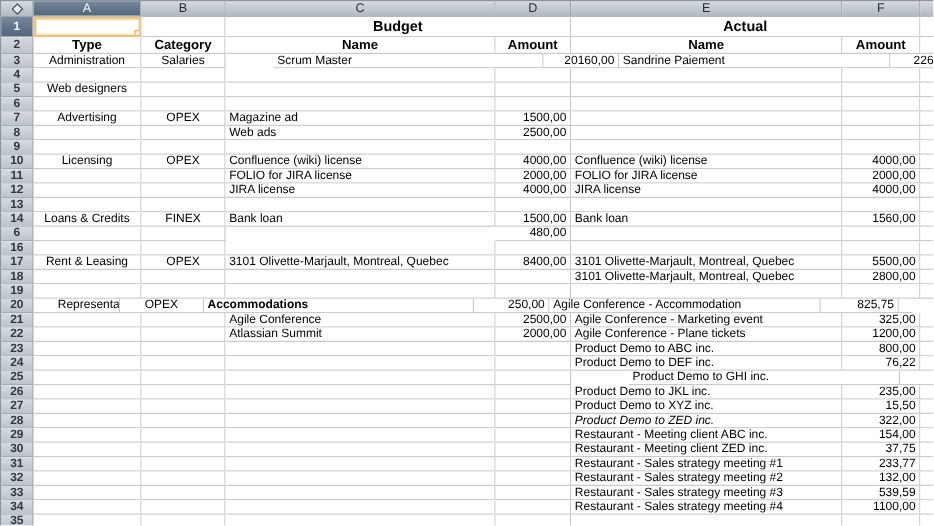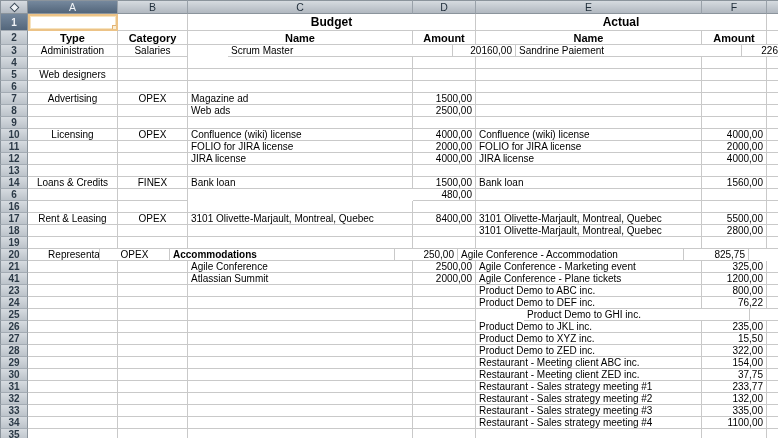--- a/index.html
+++ b/index.html
@@ -284,21 +284,21 @@
         <div class="rowhead">21</div>
         <div class="cell al-c" style="width: 90px;"></div>
         <div class="cell al-c" style="width: 70px;"></div>
         <div class="cell al-l" style="width: 225px;">Agile Conference</div>
         <div class="cell al-r" style="width: 63px;">2500,00</div>
         <div class="cell al-l" style="width: 226px;">Agile Conference - Marketing event</div>
         <div class="cell al-r" style="width: 65px;">325,00</div>
         <div class="cell sliver-cell" style="width: 11px; border-right: none;"></div>
       </div>
       <div class="row brow">
-        <div class="rowhead">41</div>
+        <div class="rowhead">22</div>
         <div class="cell al-c" style="width: 90px;"></div>
         <div class="cell al-c" style="width: 70px;"></div>
         <div class="cell al-l" style="width: 225px;">Atlassian Summit</div>
         <div class="cell al-r" style="width: 63px;">2000,00</div>
         <div class="cell al-l" style="width: 226px;">Agile Conference - Plane tickets</div>
         <div class="cell al-r" style="width: 65px;">1200,00</div>
         <div class="cell sliver-cell" style="width: 11px; border-right: none;"></div>
       </div>
       <div class="row brow">
         <div class="rowhead">23</div>
@@ -349,21 +349,21 @@
         <div class="cell al-l" style="width: 226px;">Product Demo to XYZ inc.</div>
         <div class="cell al-r" style="width: 65px;">15,50</div>
         <div class="cell sliver-cell" style="width: 11px; border-right: none;"></div>
       </div>
       <div class="row brow">
         <div class="rowhead">28</div>
         <div class="cell al-c" style="width: 90px;"></div>
         <div class="cell al-c" style="width: 70px;"></div>
         <div class="cell al-l" style="width: 225px;"></div>
         <div class="cell al-r" style="width: 63px;"></div>
-        <div class="cell al-l" style="width: 226px;">Product Demo to ZED inc.</div>
+        <div class="cell al-l" style="width: 226px; font-style: italic;">Product Demo to ZED inc.</div>
         <div class="cell al-r" style="width: 65px;">322,00</div>
         <div class="cell sliver-cell" style="width: 11px; border-right: none;"></div>
       </div>
       <div class="row brow">
         <div class="rowhead">29</div>
         <div class="cell al-c" style="width: 90px;"></div>
         <div class="cell al-c" style="width: 70px;"></div>
         <div class="cell al-l" style="width: 225px;"></div>
         <div class="cell al-r" style="width: 63px;"></div>
         <div class="cell al-l" style="width: 226px;">Restaurant - Meeting client ABC inc.</div>
@@ -400,21 +400,21 @@
         <div class="cell al-r" style="width: 65px;">132,00</div>
         <div class="cell sliver-cell" style="width: 11px; border-right: none;"></div>
       </div>
       <div class="row brow">
         <div class="rowhead">33</div>
         <div class="cell al-c" style="width: 90px;"></div>
         <div class="cell al-c" style="width: 70px;"></div>
         <div class="cell al-l" style="width: 225px;"></div>
         <div class="cell al-r" style="width: 63px;"></div>
         <div class="cell al-l" style="width: 226px;">Restaurant - Sales strategy meeting #3</div>
-        <div class="cell al-r" style="width: 65px;">335,00</div>
+        <div class="cell al-r" style="width: 65px;">539,59</div>
         <div class="cell sliver-cell" style="width: 11px; border-right: none;"></div>
       </div>
       <div class="row brow">
         <div class="rowhead">34</div>
         <div class="cell al-c" style="width: 90px;"></div>
         <div class="cell al-c" style="width: 70px;"></div>
         <div class="cell al-l" style="width: 225px;"></div>
         <div class="cell al-r" style="width: 63px;"></div>
         <div class="cell al-l" style="width: 226px;">Restaurant - Sales strategy meeting #4</div>
         <div class="cell al-r" style="width: 65px;">1100,00</div>

